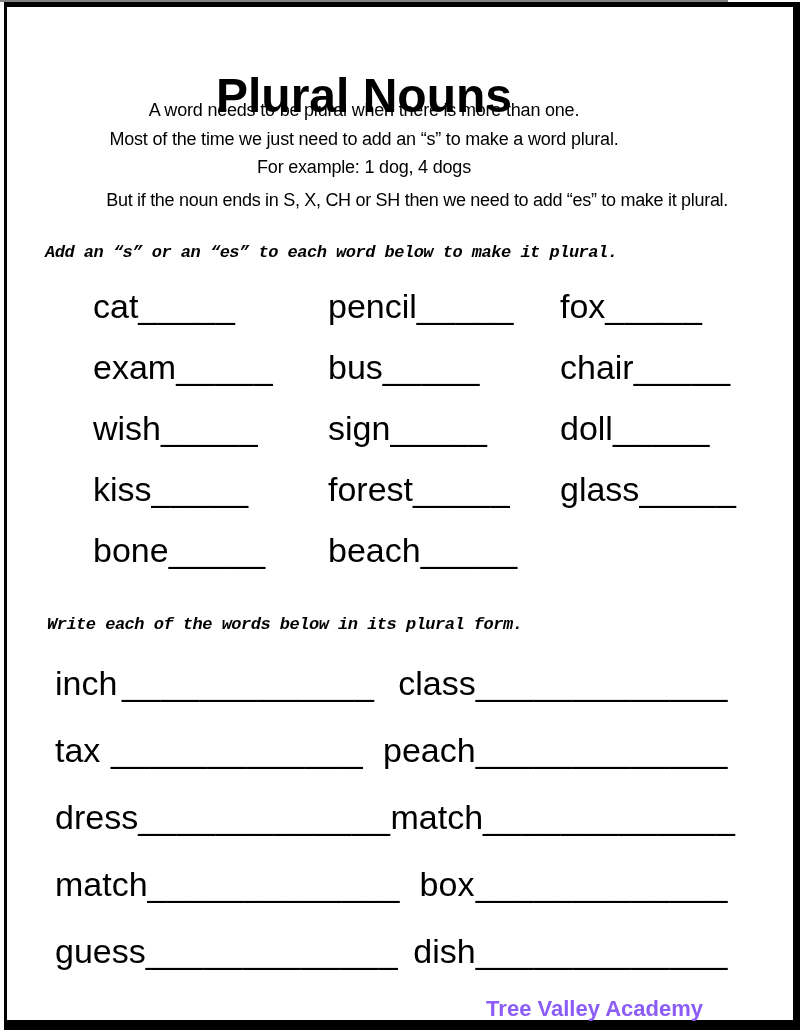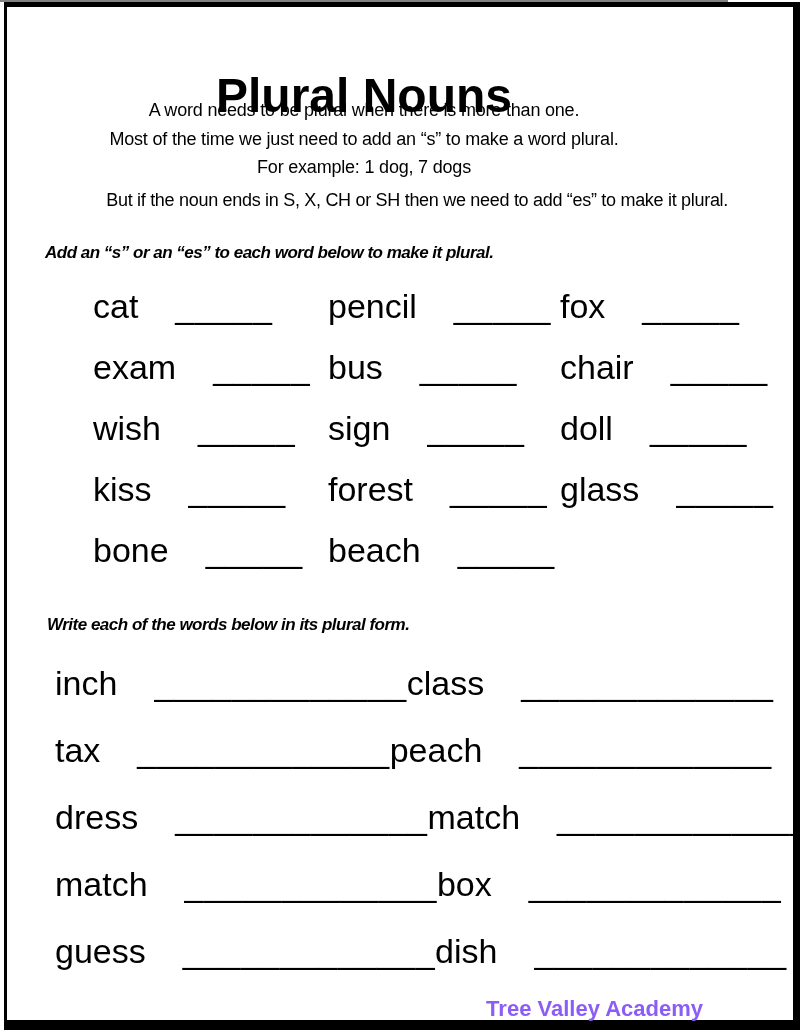--- a/index.html
+++ b/index.html
@@ -42,21 +42,21 @@
   }
 
   .rule-line {
     position: absolute; top: 188px; left: 0; width: 100%;
     text-align: right; font-size: 18px; line-height: 24px;
     letter-spacing: -0.3px;
   }
 
   .instr {
     position: absolute; font-style: italic; font-weight: 600;
-    font-size: 17px; line-height: 20px; letter-spacing: -0.5px;
+    font-size: 17px; line-height: 20px; letter-spacing: -0.5px; font-family: Liberation Mono, monospace;
   }
   .instr1 { top: 243px; left: 45px; }
   .instr2 { top: 615px; left: 47px; }
 
   .grid1 {
     position: absolute; left: 93px; top: 276px;
     display: grid; grid-template-columns: 235px 232px auto;
   }
   .grid1 .cell {
     height: 61px; line-height: 61px; font-size: 34px; white-space: nowrap;
@@ -66,41 +66,41 @@
   .grid2 .row {
     display: flex; align-items: flex-start;
     height: 67px; line-height: 67px;
     padding-left: 55px; font-size: 34px; white-space: nowrap;
   }
   .grid2 .w1 { display: inline-block; width: 113px; }
   .grid2 .w2 { display: inline-block; width: 114px; }
   .grid2 .gap { display: inline-block; width: 40px; }
   .grid2 .blank { display: inline-block; }
 
-  .blankline { letter-spacing: 0.5px; margin-left: 37px; }
+  .blankline { letter-spacing: 0.5px; }
 
   .footer-brand {
     position: absolute; right: 25px; top: 997px;
     font-size: 22px; font-weight: 700; line-height: 24px;
   }
 </style>
 </head>
 <body>
 
 <div class="canvas">
 
   <div class="topline"></div>
   <div class="frame"></div>
 
   <h1 class="title">Plural Nouns</h1>
 
   <div class="intro">
     <div>A word needs to be plural when there is more than one.</div>
     <div>Most of the time we just need to add an “s” to make a word plural.</div>
-    <div>For example: 1 dog, 7 dogs</div>
+    <div>For example: 1 dog, 4 dogs</div>
   </div>
 
   <div class="rule-line">But if the noun ends in S, X, CH or SH then we need to add “es” to make it plural.</div>
 
   <div class="instr instr1">Add an “s” or an “es” to each word below to make it plural.</div>
 
   <div class="grid1">
     <div class="cell"><span>cat</span><span class="blankline">_____</span></div>
     <div class="cell"><span>pencil</span><span class="blankline">_____</span></div>
     <div class="cell"><span>fox</span><span class="blankline">_____</span></div>

